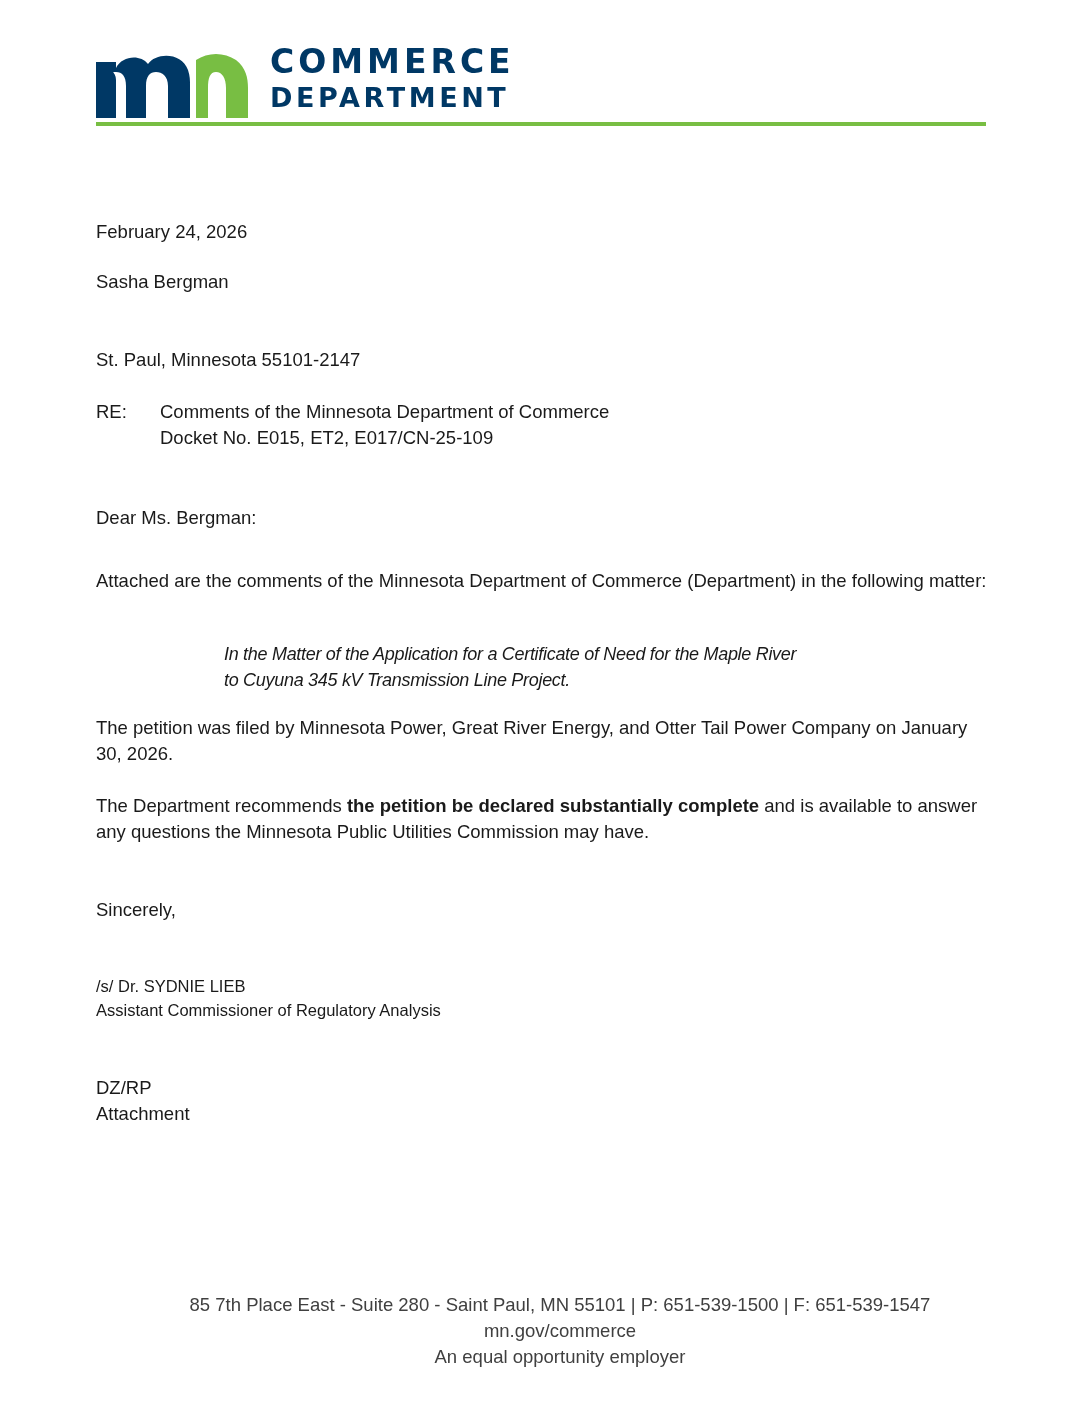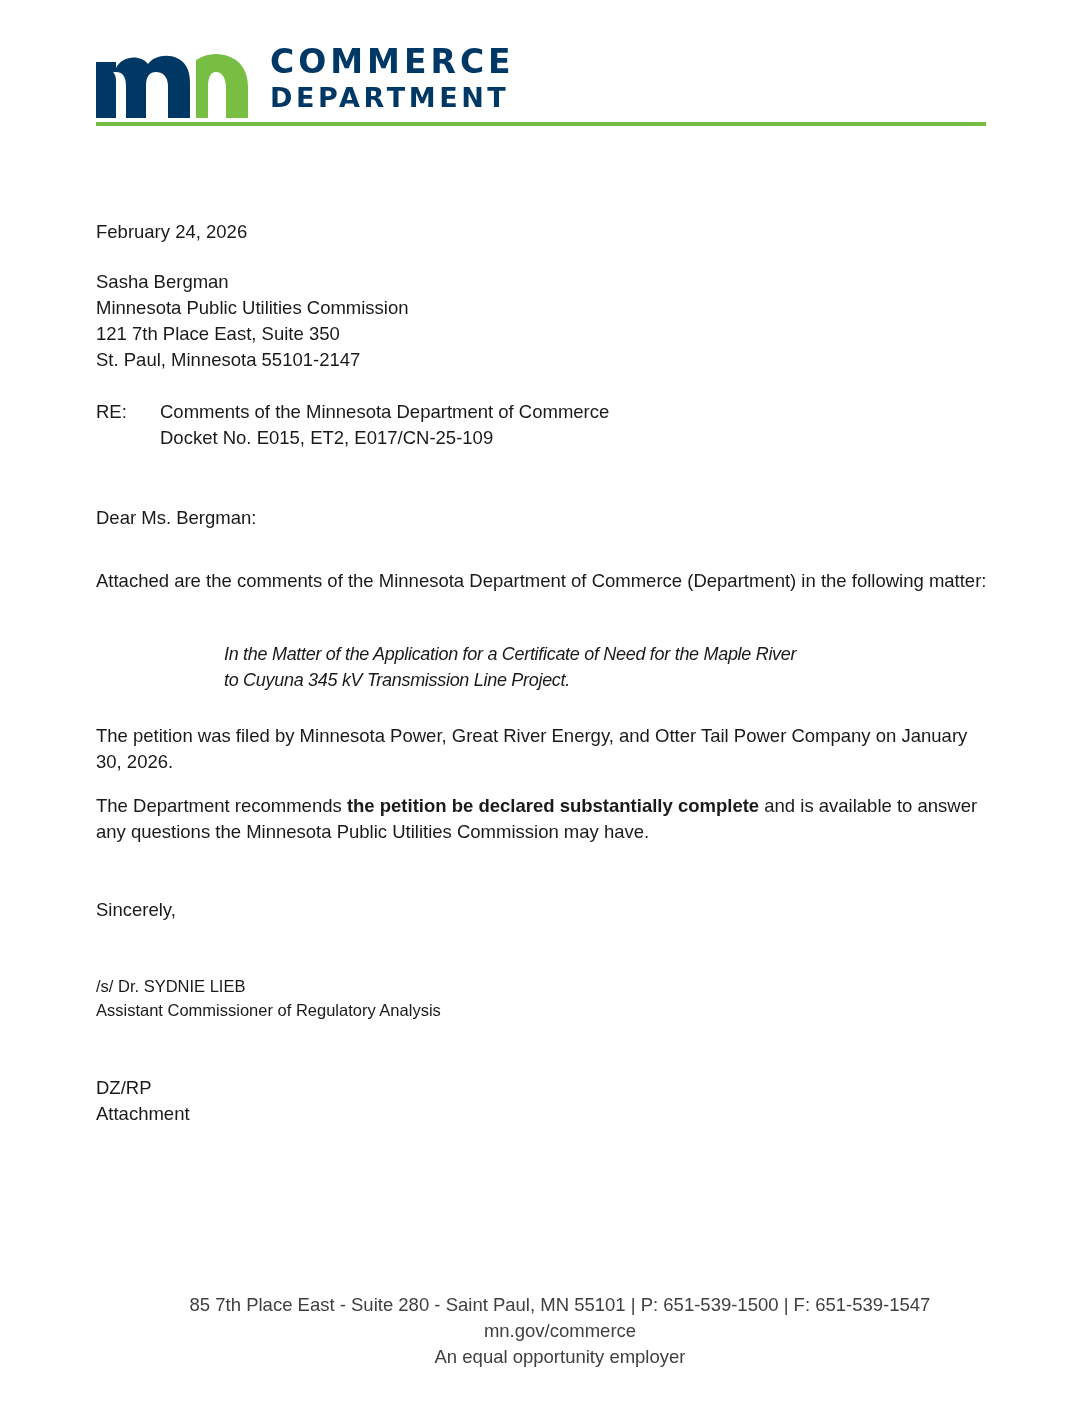--- a/index.html
+++ b/index.html
@@ -50,34 +50,32 @@
   </div>
   <div class="logo-text">
     <span class="l1">COMMERCE</span>
     <span class="l2">DEPARTMENT</span>
   </div>
   <div class="rule"></div>
 
   <div class="t" style="top:191px;margin-top:28px;">February 24, 2026</div>
 
   <div class="t" style="top:269px;">Sasha Bergman</div>
-  <div class="t" style="top:295px;">Minnesota Public Utilities Commission</div>
-  <div class="t" style="top:321px;">121 7th Place East, Suite 350</div>
   <div class="t" style="top:347px;">St. Paul, Minnesota 55101-2147</div>
 
   <div class="t" style="top:399px;">RE:</div>
   <div class="t indent" style="top:399px;">Comments of the Minnesota Department of Commerce</div>
   <div class="t indent" style="top:425px;">Docket No. E015, ET2, E017/CN-25-109</div>
 
   <div class="t" style="top:505px;">Dear Ms. Bergman:</div>
 
   <div class="t wrap" style="top:568px;">Attached are the comments of the Minnesota Department of Commerce (Department) in the following matter:</div>
   <div class="t quote" style="top:641px;">In the Matter of the Application for a Certificate of Need for the Maple River</div>
   <div class="t quote" style="top:667px;">to Cuyuna 345 kV Transmission Line Project.</div>
-  <div class="t wrap" style="top:715px;margin-top:8px;">The petition was filed by Minnesota Power, Great River Energy, and Otter Tail Power Company on January 30, 2026.</div>
+  <div class="t wrap" style="top:715px;">The petition was filed by Minnesota Power, Great River Energy, and Otter Tail Power Company on January 30, 2026.</div>
   <div class="t wrap" style="top:793px;"><span>The Department recommends </span><b>the petition be declared substantially complete</b><span> and is available to answer any questions the Minnesota Public Utilities Commission may have.</span></div>
 
   <div class="t" style="top:897px;">Sincerely,</div>
   <div class="t small" style="top:974px;">/s/ Dr. SYDNIE LIEB</div>
   <div class="t small" style="top:998px;">Assistant Commissioner of Regulatory Analysis</div>
 
   <div class="t" style="top:1075px;">DZ/RP</div>
   <div class="t" style="top:1101px;">Attachment</div>
 
   <div class="footer">

